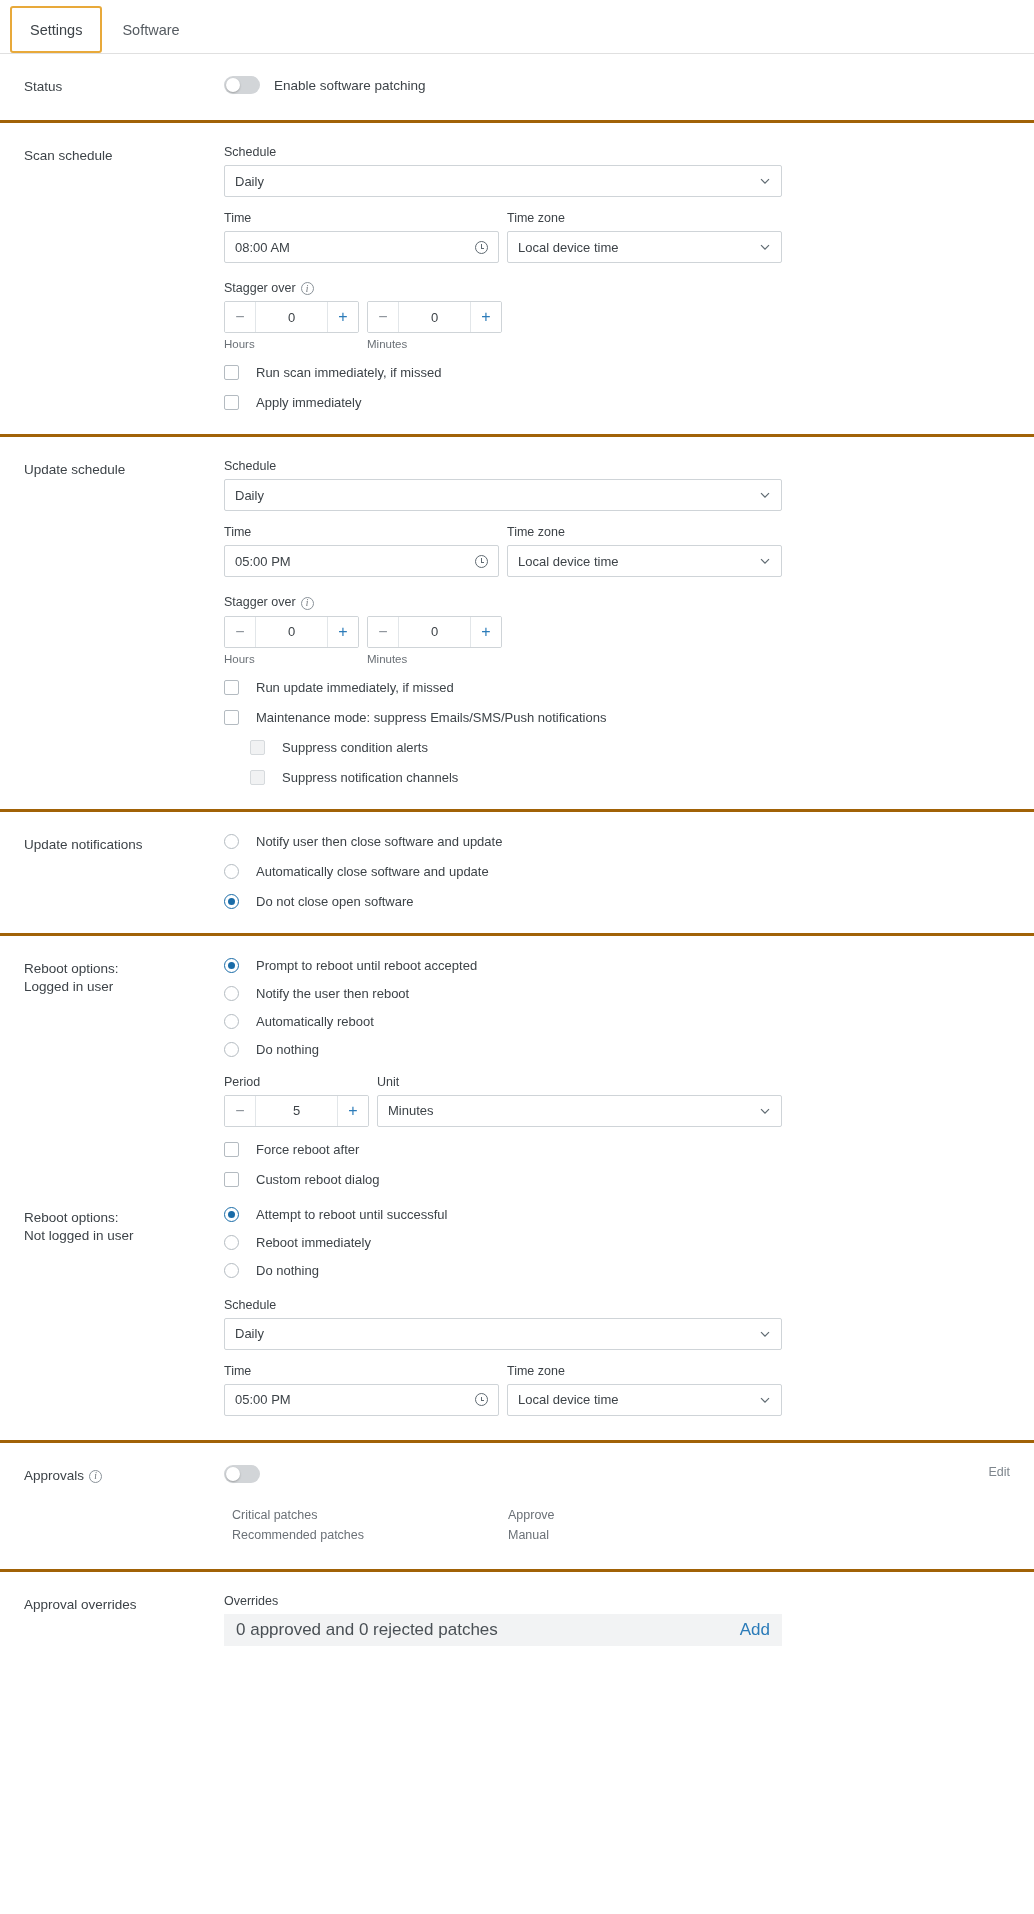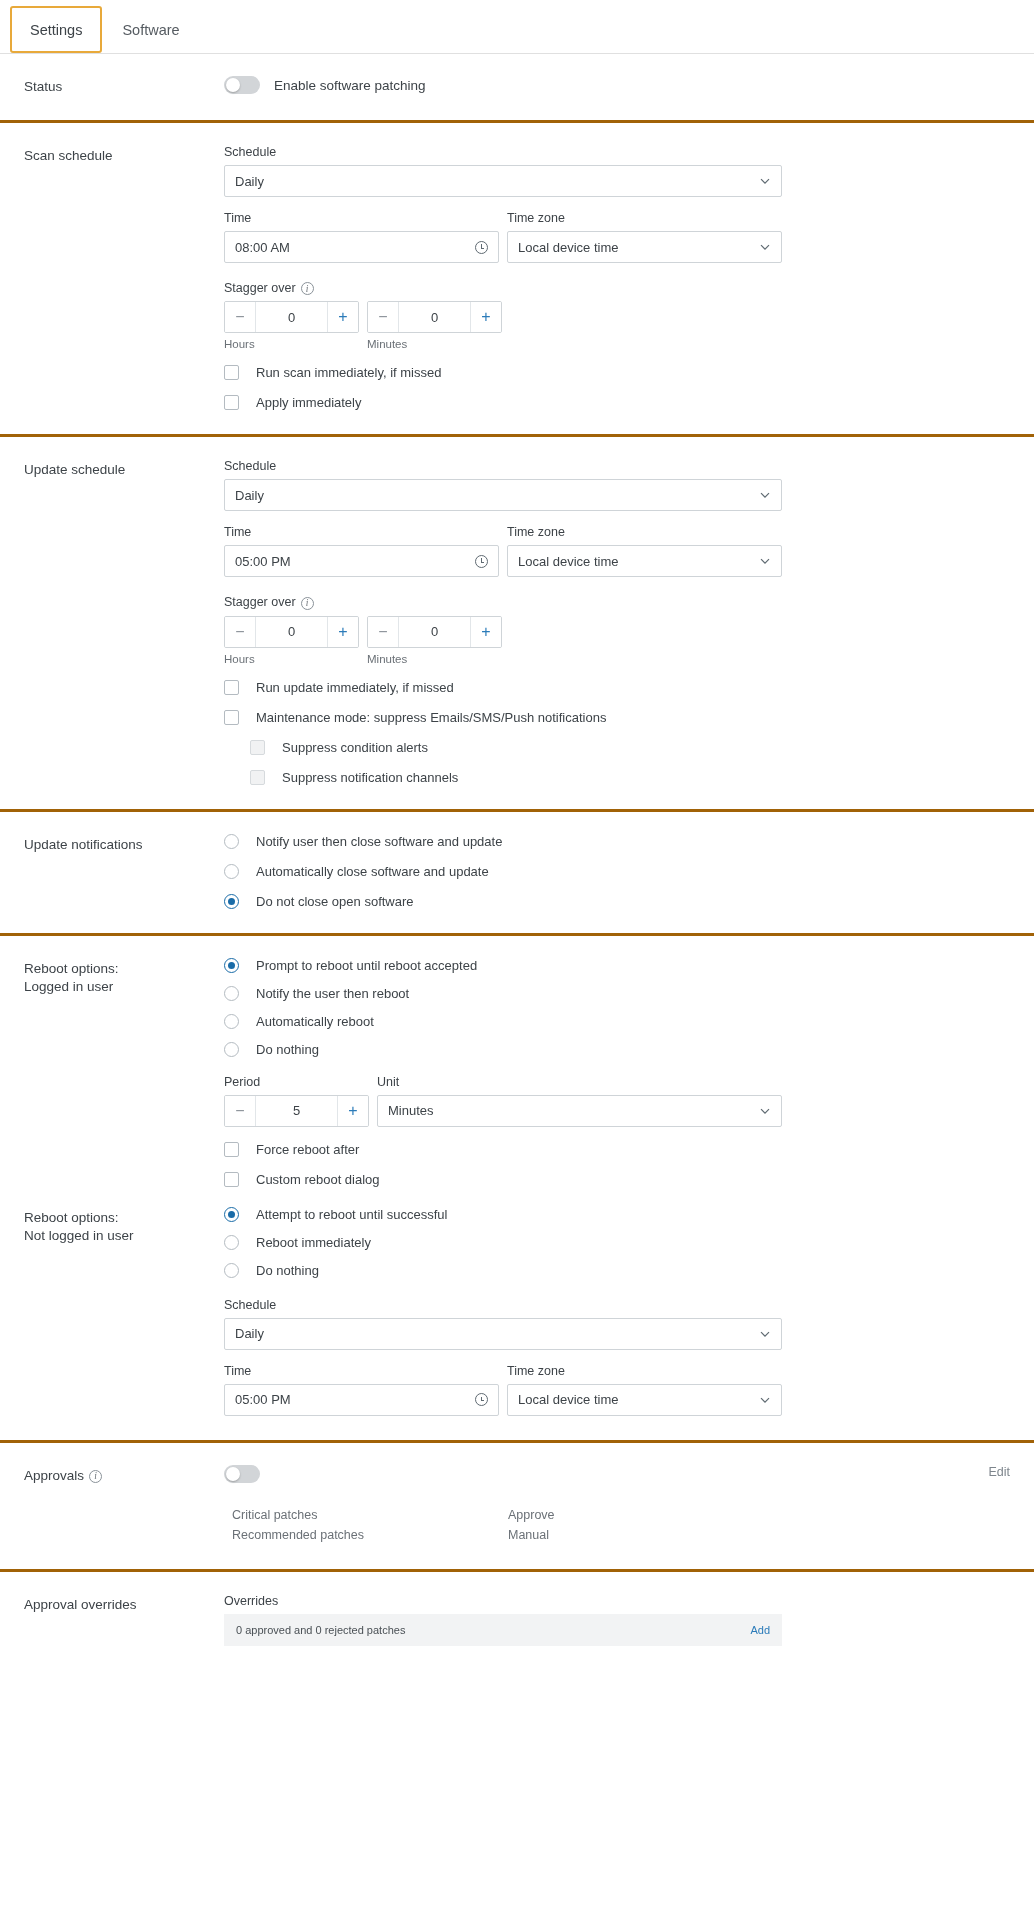--- a/index.html
+++ b/index.html
@@ -236,21 +236,21 @@
   .approve-table .rows .r { padding: 3px 0; }
 
   
   .override-bar {
     margin-top: 6px;
     height: 32px;
     background: #f2f3f4;
     display: flex;
     align-items: center;
     padding: 0 12px;
-    font-size: 11px;
+    font-size: 17px;
     color: #4a5055;
     width: 558px;
   }
   .override-bar .add {
     margin-left: auto;
     color: #2b7bb9;
     cursor: pointer;
   }
   .radio-stack > .check-row:first-child { margin-top: 0; }
 </style>

